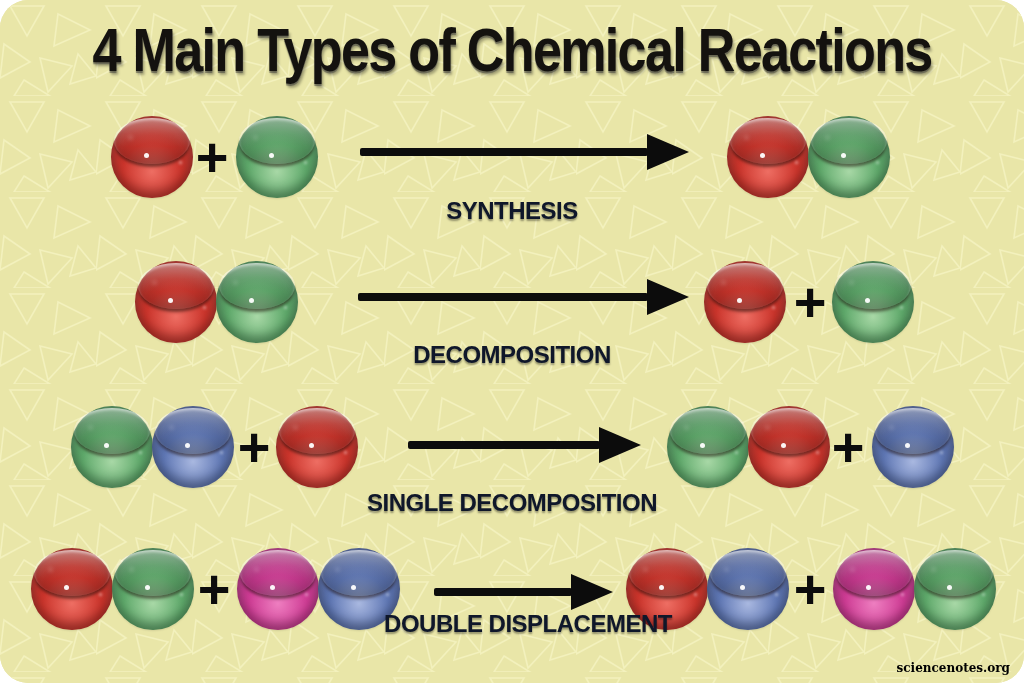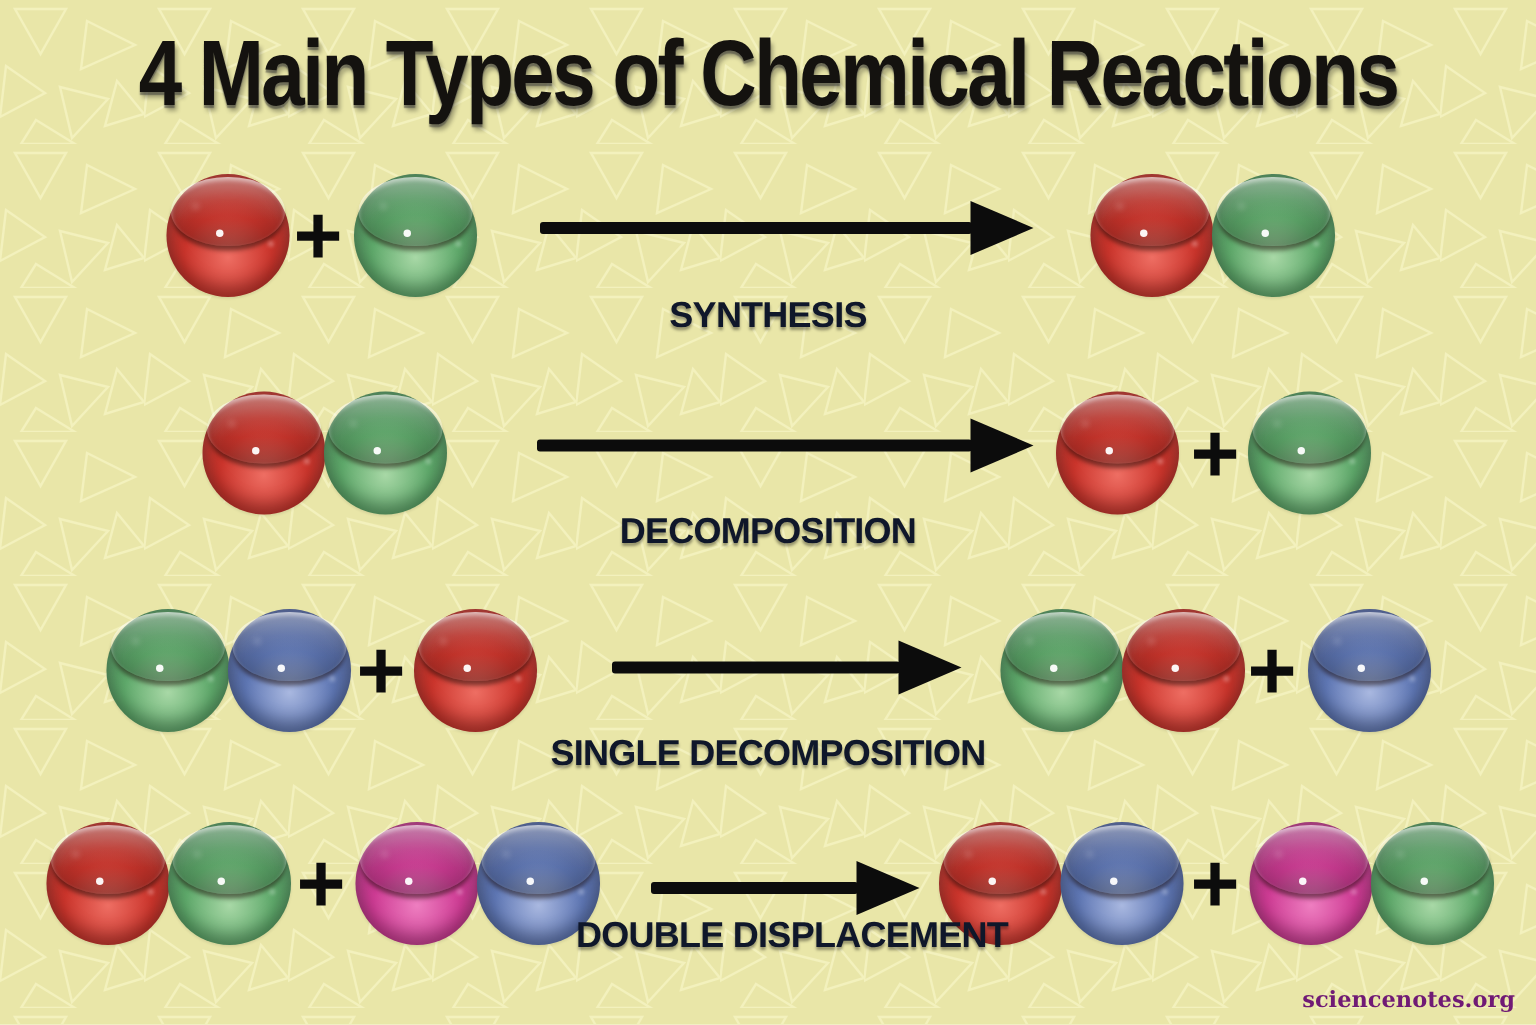--- a/index.html
+++ b/index.html
@@ -1,17 +1,17 @@
 <!DOCTYPE html>
 <html><head>
 <meta charset="utf-8">
 <style>
   html,body{margin:0;padding:0;}
   body{font-family:"Liberation Sans", sans-serif;}
-  #stage{position:relative;width:1024px;height:683px;overflow:hidden;background:#e9e6a8;}
+  #stage{position:relative;width:1024px;height:683px;overflow:hidden;background:#e9e6a8;border-radius:28px;}
   .bg-svg{position:absolute;left:0;top:0;width:1024px;height:683px;}
 
   .page-title{
     position:absolute;left:0;top:14px;width:1024px;text-align:center;
     font-size:62px;font-weight:bold;letter-spacing:-2px;color:#14120f;
     transform:scaleX(0.84);transform-origin:50% 50%;
     text-shadow:0 2px 1px rgba(55,55,55,0.55), 2px 4px 3px rgba(0,0,0,0.30);
     white-space:nowrap;
   }
 
@@ -54,21 +54,21 @@
     background:rgba(255,255,255,0.95);
     box-shadow:34px 7px 3px -1px rgba(255,255,255,0.55), -16px -18px 4px -1px rgba(255,255,255,0.45);
   }
   .red  {--hi:#ee6e63;--mid:#cb352c;--dk:#7f1b15;}
   .green{--hi:#a8d8a6;--mid:#5fa96b;--dk:#2c5f38;}
   .blue {--hi:#a9b8e0;--mid:#5f77b4;--dk:#2e3c69;}
   .pink {--hi:#ee7ec0;--mid:#ce3c94;--dk:#7e1e5a;}
 
   .watermark{
     position:absolute;right:14px;bottom:8px;
-    font-family:"DejaVu Serif", serif;font-weight:bold;font-size:15px;color:#701a75;
+    font-family:"DejaVu Serif", serif;font-weight:bold;font-size:12px;color:#000000;
   }
 </style>
 </head>
 <body>
 
 <div id="stage">
 
   <svg class="bg-svg" width="1024" height="683" xmlns="http://www.w3.org/2000/svg">
     <defs>
       <pattern id="tri" width="96" height="96" patternUnits="userSpaceOnUse">

